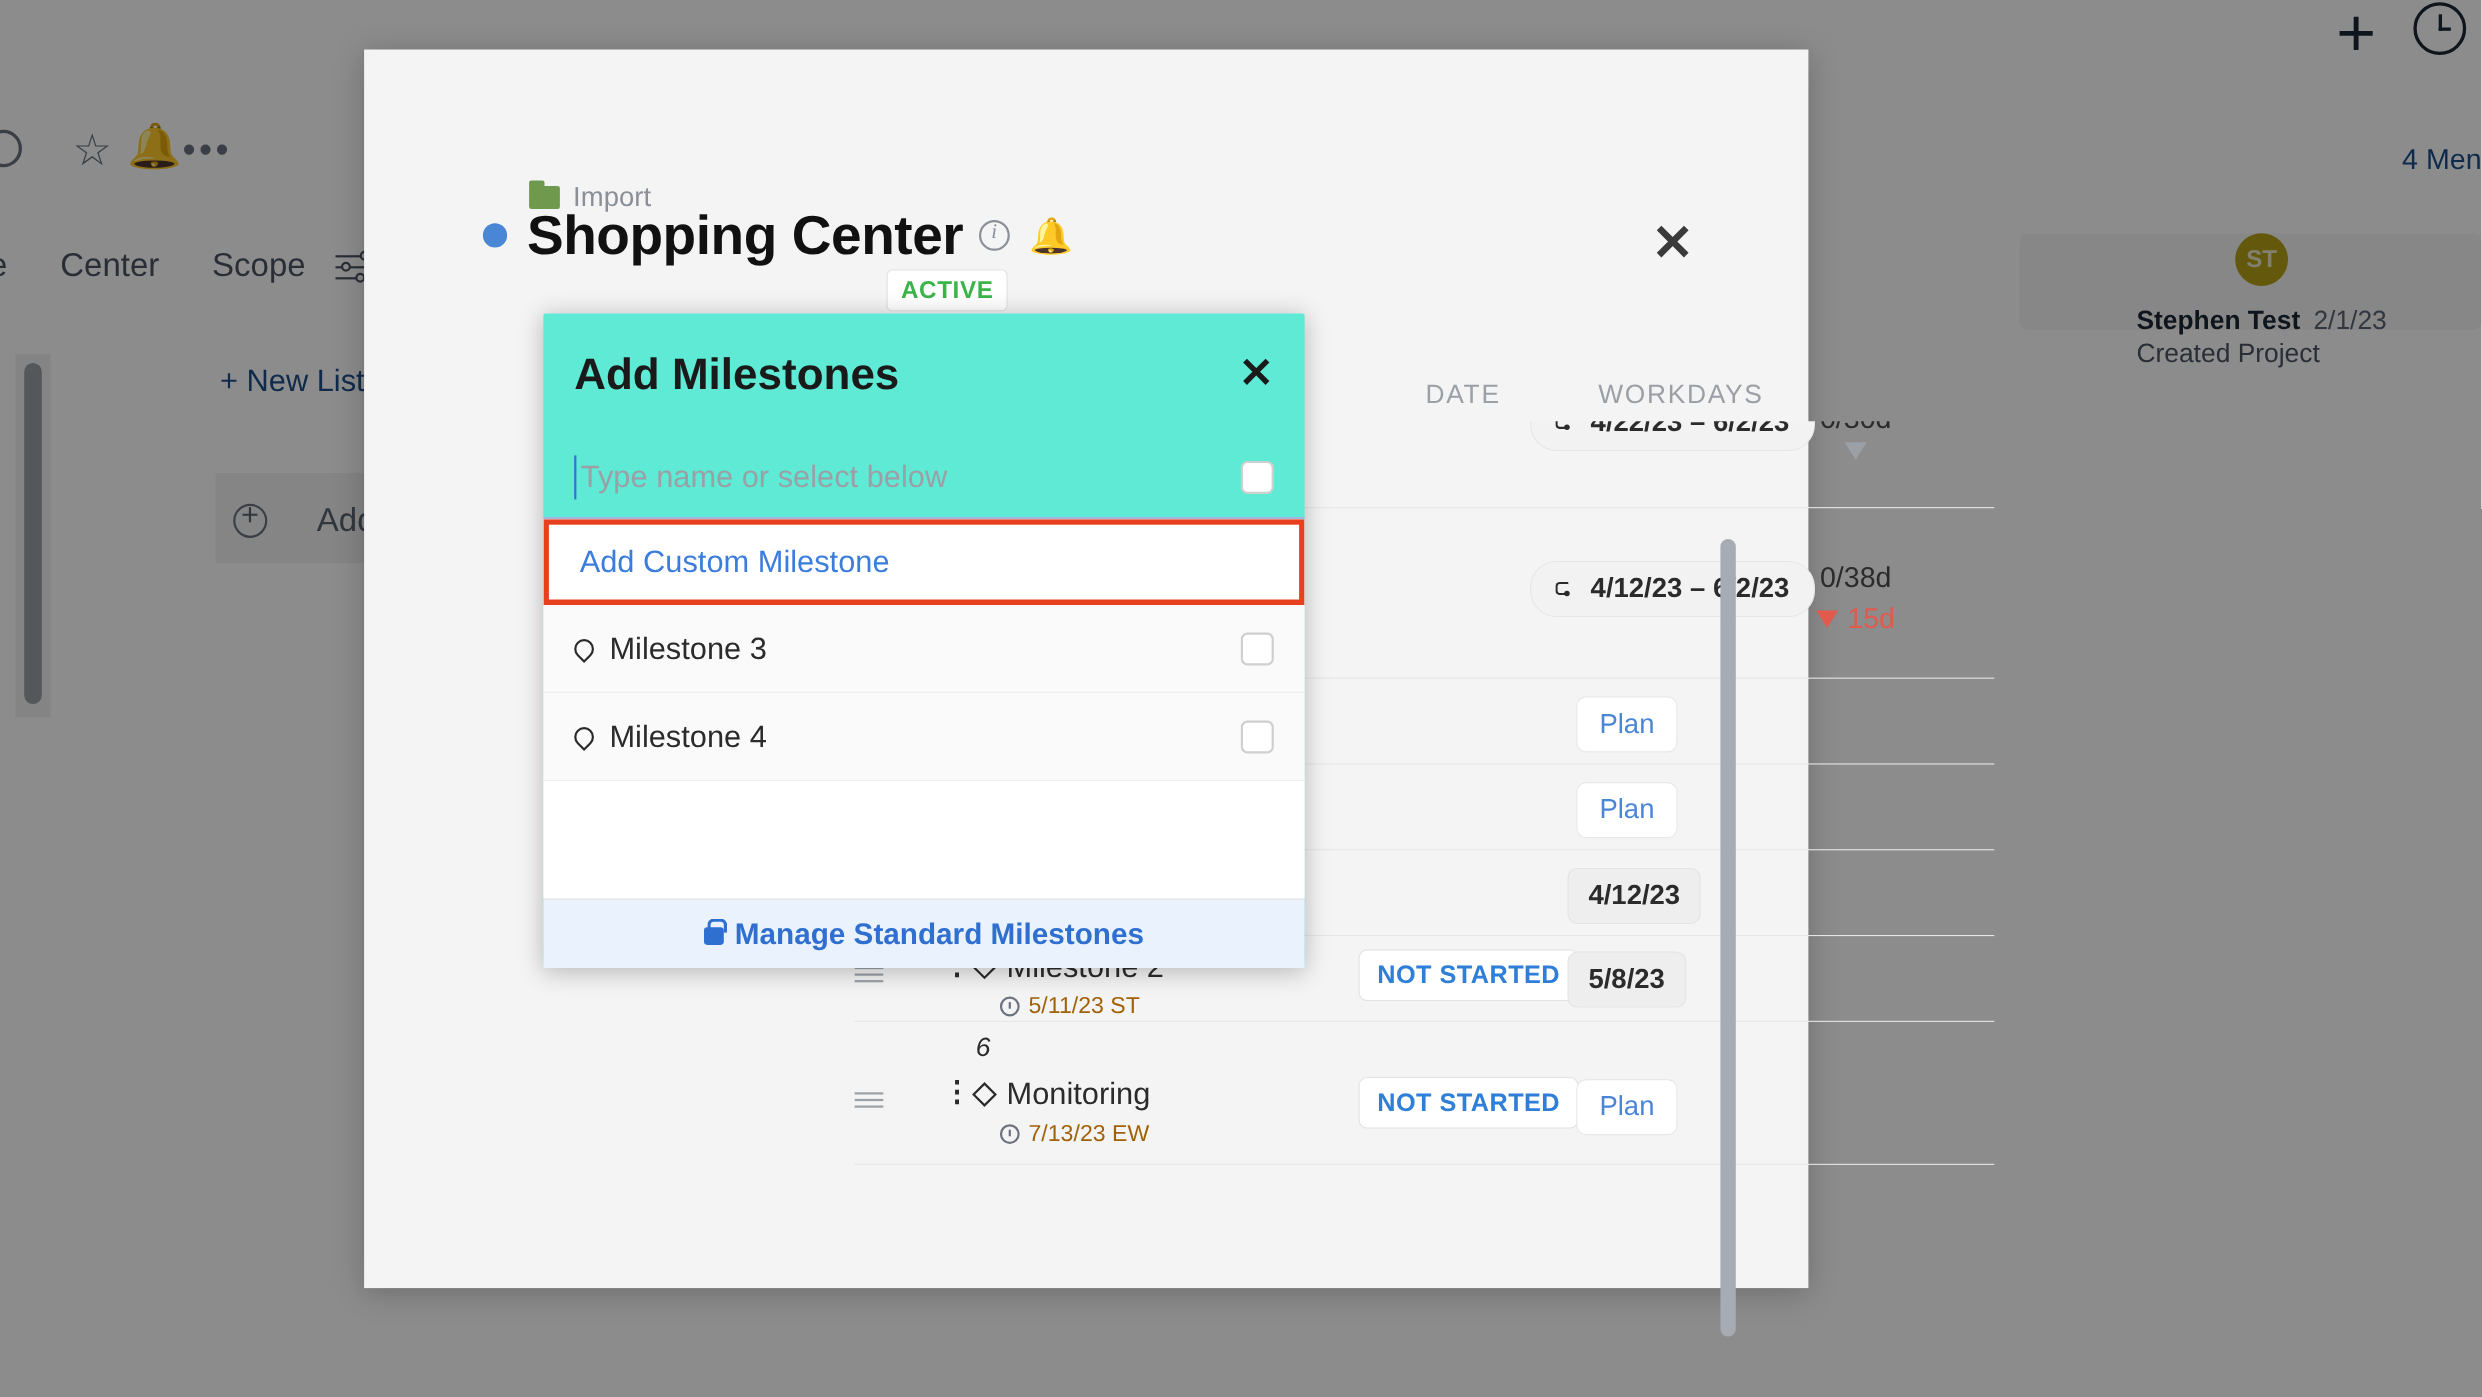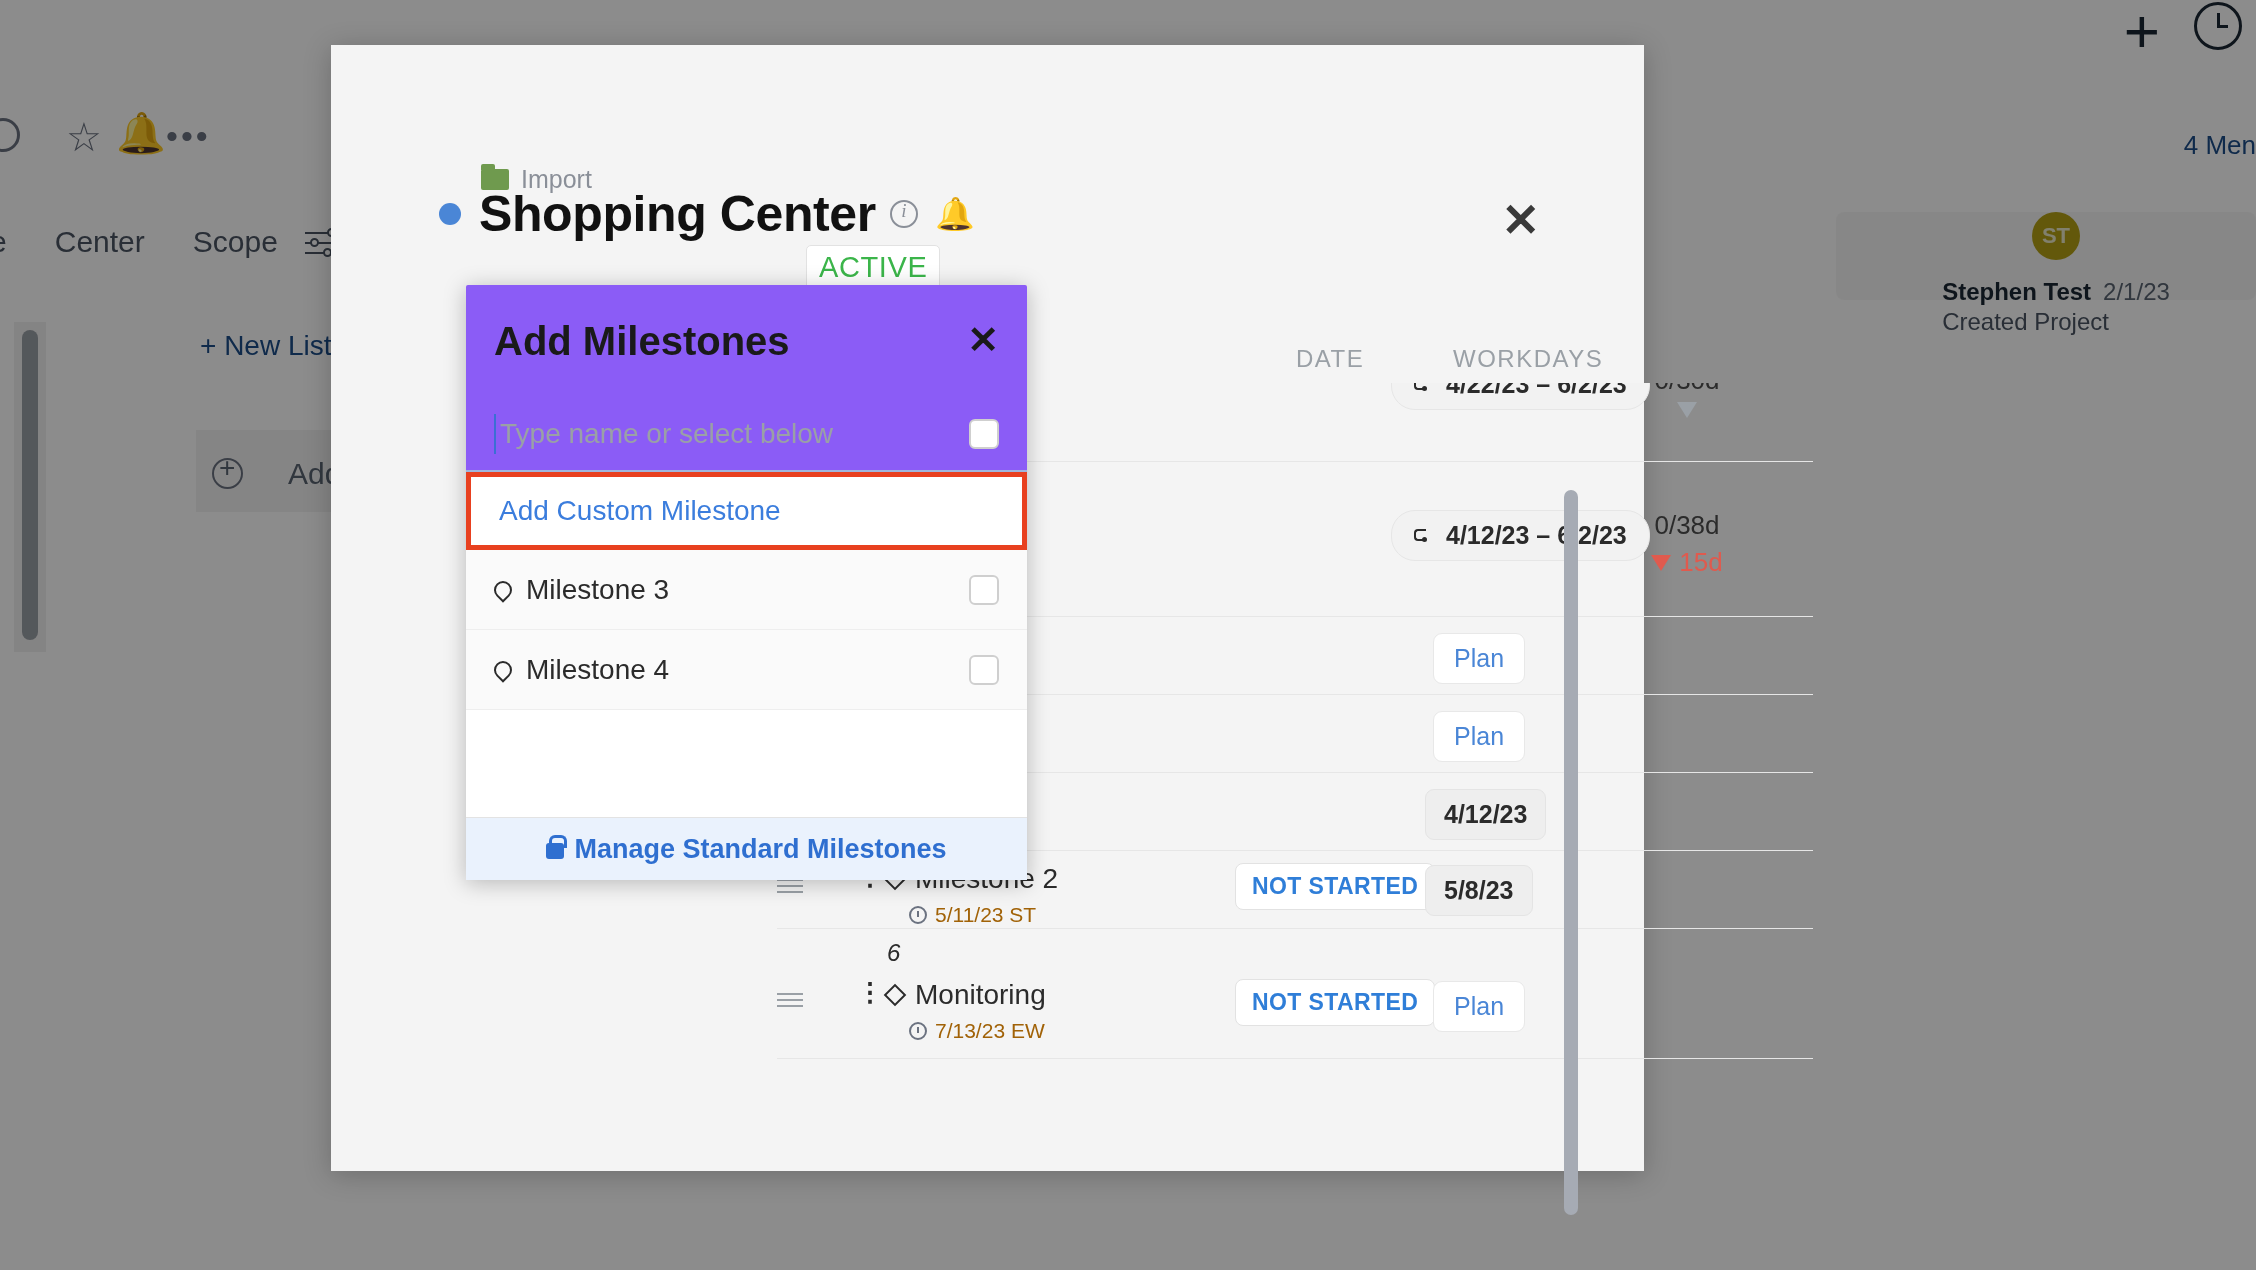--- a/index.html
+++ b/index.html
@@ -178,21 +178,21 @@
   .info-icon::after {
     content: "i"; position: absolute; left: 0; right: 0; top: -2px;
     text-align: center; font-size: 19px; font-style: italic; color: #8a8f98;
     font-family: "Liberation Serif", serif;
   }
   .bell-icon { font-size: 32px; color: #2f6fd0; line-height: 1; }
 
   .status-chip {
     position: absolute; left: 475px; top: 200px;
     background: #ffffff; border: 1px solid #e2e2e2; border-radius: 5px;
-    padding: 5px 12px; font-size: 29px; color: #3bb54a; letter-spacing: 0.6px;
+    padding: 5px 12px; font-size: 22px; color: #3bb54a; letter-spacing: 0.6px; font-weight: bold;
   }
   .add-btn {
     position: absolute; left: 474px; top: 243px;
     background: #2f7ed8; color: #fff; border: none; border-radius: 28px;
     padding: 0 30px; height: 52px; font-size: 25px; font-weight: bold;
     cursor: pointer; font-family: inherit;
   }
 
   
   .tbl {
@@ -301,23 +301,23 @@
   }
 
   
   .modal-scroll {
     position: absolute; right: 66px; top: 445px;
     width: 14px; height: 725px; background: #a6abb4; border-radius: 7px;
   }
 
   
   .popup {
-    position: absolute; left: 466px; top: 285px;
-    width: 561px; height: 595px;
-    background: #8b5cf6;
+    position: absolute; left: 494px; top: 285px;
+    width: 692px; height: 595px;
+    background: #5eead4;
     box-shadow: 0 3px 22px rgba(0,0,0,0.25);
     border-radius: 2px;
     display: flex; flex-direction: column;
   }
   .popup-header {
     position: relative; height: 112px; flex: 0 0 auto;
     display: flex; align-items: center; padding: 0 28px;
   }
   .popup-title { font-size: 40px; font-weight: bold; color: #1a1a1a; }
   .popup-close {

